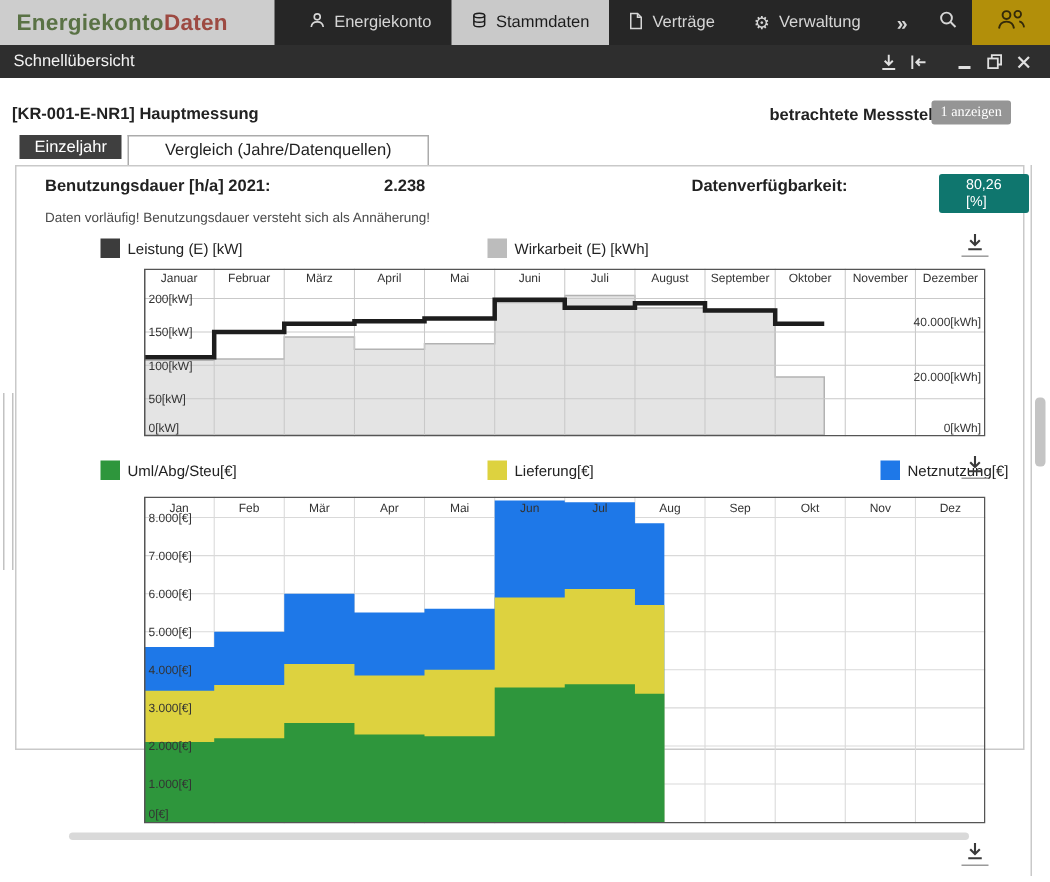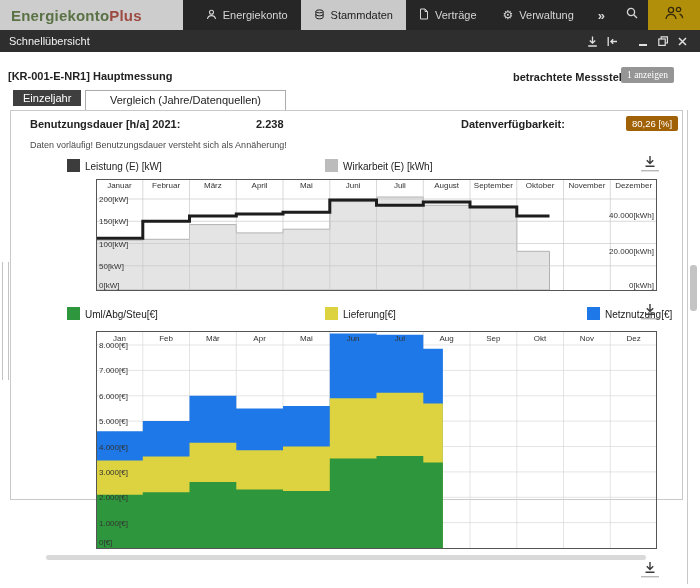--- a/index.html
+++ b/index.html
@@ -33,21 +33,21 @@
   .messlabel{position:absolute;left:513px;top:71px;font-size:11px;font-weight:bold}
   .messbtn{position:absolute;left:621px;top:67px;background:#959595;color:#fff;font-size:9.5px;padding:3px 6px;border-radius:2px;border:none;cursor:pointer;font-family:Liberation Serif, serif}
 
   
   .tab1{position:absolute;left:13px;top:90px;height:16px;line-height:17px;padding:0 10px;background:#3f3f3f;color:#fff;font-size:11px;cursor:pointer}
   .tab2{position:absolute;left:85px;top:90px;height:21px;line-height:19px;padding:0 24px;background:#fff;color:#222;border:1px solid #ababab;border-bottom:none;font-size:11px;cursor:pointer}
 
   
   .panel{position:absolute;left:10px;top:110px;width:673px;height:390px;background:#fff;border:1px solid #c9c9c9}
   .plabel{position:absolute;font-size:11px;font-weight:bold;white-space:nowrap}
-  .pbadge{position:absolute;left:615px;top:5px;background:#a16207;color:#fff;font-size:9.5px;padding:2px 6px;border-radius:2px}
+  .pbadge{position:absolute;left:615px;top:5px;background:#0f766e;color:#fff;font-size:9.5px;padding:2px 18px;border-radius:2px}
   .pnote{position:absolute;left:19px;top:29px;font-size:9px;color:#4a4a4a}
 
   .sw{position:absolute;width:13px;height:13px;top:48px;cursor:pointer}
   .sw2{top:196px}
   .lgl{position:absolute;font-size:10px;top:50px;color:#222;cursor:pointer;white-space:nowrap}
   .lgl2{top:198px}
   .dl{position:absolute;width:20px;height:17px;cursor:pointer}
 
   svg.chart{position:absolute;left:85px;display:block}
   #c1{top:68px}
@@ -62,21 +62,21 @@
   .edgelines{position:absolute;left:2px;top:262px;width:7px;height:118px;border-left:1px solid #c2c2c2;border-right:1px solid #c2c2c2}
 </style>
 </head>
 <body>
 
 <div id="app">
 
   <div class="topbar">
     <div class="logo">
       <span class="p1">Energiekonto</span>
-        <span class="p2">Plus</span>
+        <span class="p2">Daten</span>
     </div>
     <div class="nav">
       <div class="nav-item">
         <span><svg width="11" height="11" viewBox="0 0 11 11">
               <circle cx="5.5" cy="3.2" r="2" fill="none" stroke="currentColor" stroke-width="1.1"></circle>
               <path d="M1.5 10c.3-2.4 2-3.4 4-3.4s3.7 1 4 3.4" fill="none" stroke="currentColor" stroke-width="1.1"></path>
             </svg></span>
         <span>Energiekonto</span>
       </div>
       <div class="nav-item active">

